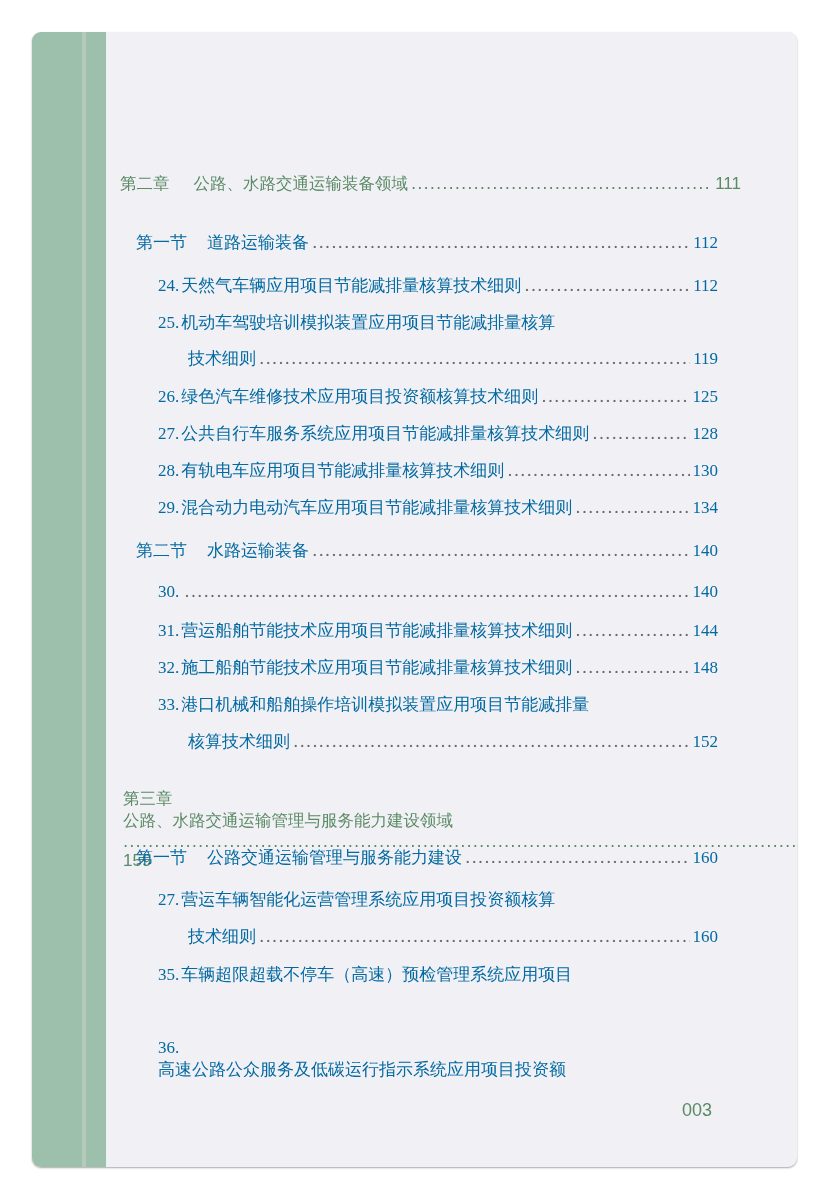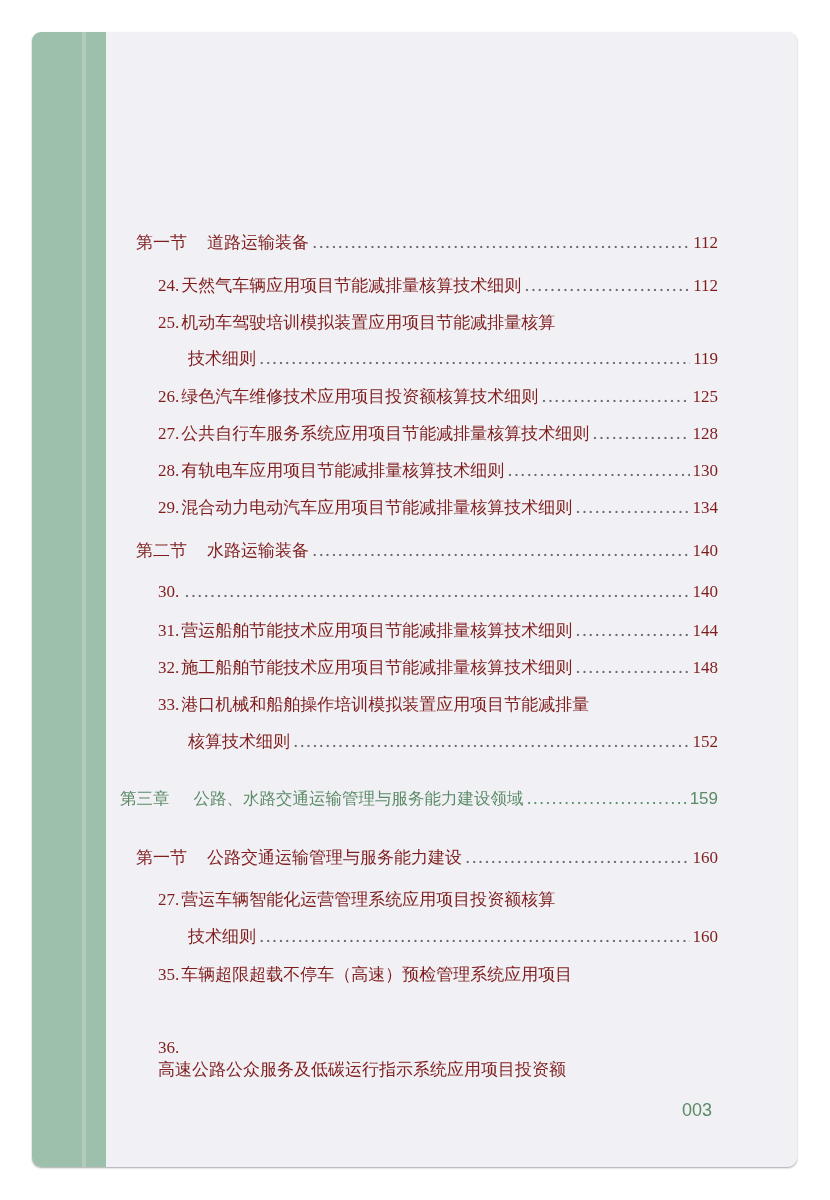--- a/index.html
+++ b/index.html
@@ -4,21 +4,21 @@
 <style>
   html, body { margin:0; padding:0; }
   body { width:830px; height:1200px; background:#ffffff; position:relative; overflow:hidden;
          font-family:"DejaVu Serif","Liberation Serif",serif; }
   .page { position:absolute; left:32px; top:32px; width:765px; height:1135px;
           background:#f1f1f5; border-radius:9px; overflow:hidden;
           box-shadow: 0 1px 2px rgba(0,0,0,0.35); }
   .band { position:absolute; left:0; top:0; width:74px; height:100%; background:#9dc0ac; }
   .band-stripe { position:absolute; left:50px; top:0; width:4px; height:100%; background:#b3cbb8; }
   .toc { position:absolute; left:0; top:0; width:100%; height:100%; }
-  .row { position:absolute; display:flex; align-items:baseline; white-space:nowrap; color:#7f1d1d; font-size:17px; }
+  .row { position:absolute; display:flex; align-items:baseline; white-space:nowrap; color:#0369a1; font-size:17px; }
   .row .lead { flex:1; overflow:hidden; margin:0 3px; letter-spacing:1px; color:#666; }
   .row .lead::after { content:"........................................................................................................................................................................................................................................"; }
   .row .pg { font-family:"Liberation Serif",serif; font-size:17px; }
   .chapter { color:#5a8a66; font-family:"DejaVu Sans","Liberation Sans",sans-serif; font-size:16.5px; }
   .chapter .lead { color:#5a8a66; }
   .chapter .pg { font-family:"Liberation Sans",sans-serif; font-size:17px; }
   .chapter .num { margin-right:24px; }
   .section .num { margin-right:20px; }
   .item .num { margin-right:2px; font-family:"Liberation Serif",serif; }
   .folio { position:absolute; left:650px; top:1068px; color:#5a8a66;
@@ -26,20 +26,26 @@
 </style>
 </head>
 <body>
 
 <div class="page">
   <div class="band"></div>
   <div class="band-stripe"></div>
 
   <div class="toc">
 
+    <div class="row chapter" style="left:88px; right:56px; top:141px;">
+      <span class="num">第二章</span>
+      <span>公路、水路交通运输装备领域</span>
+      <span class="lead"></span>
+      <span class="pg">111</span>
+    </div>
 
     <div class="row section" style="left:104px; right:79px; top:199px;">
       <span class="num">第一节</span>
       <span>道路运输装备</span>
       <span class="lead"></span>
       <span class="pg">112</span>
     </div>
 
     <div class="row item" style="left:126px; right:79px; top:242px;">
       <span class="num">24.</span>
@@ -116,21 +122,21 @@
     <div class="row item" style="left:126px; top:661px;">
       <span class="num">33.</span>
       <span>港口机械和船舶操作培训模拟装置应用项目节能减排量</span>
     </div>
     <div class="row item" style="left:156px; right:79px; top:698px;">
       <span>核算技术细则</span>
       <span class="lead"></span>
       <span class="pg">152</span>
     </div>
 
-    <div class="row chapter" style="left:88px; right:79px; top:756px;">
+    <div class="row chapter" style="left:88px; right:79px; top:756px;flex-direction:column;">
       <span class="num">第三章</span>
       <span>公路、水路交通运输管理与服务能力建设领域</span>
       <span class="lead"></span>
       <span class="pg">159</span>
     </div>
 
     <div class="row section" style="left:104px; right:79px; top:814px;">
       <span class="num">第一节</span>
       <span>公路交通运输管理与服务能力建设</span>
       <span class="lead"></span>

